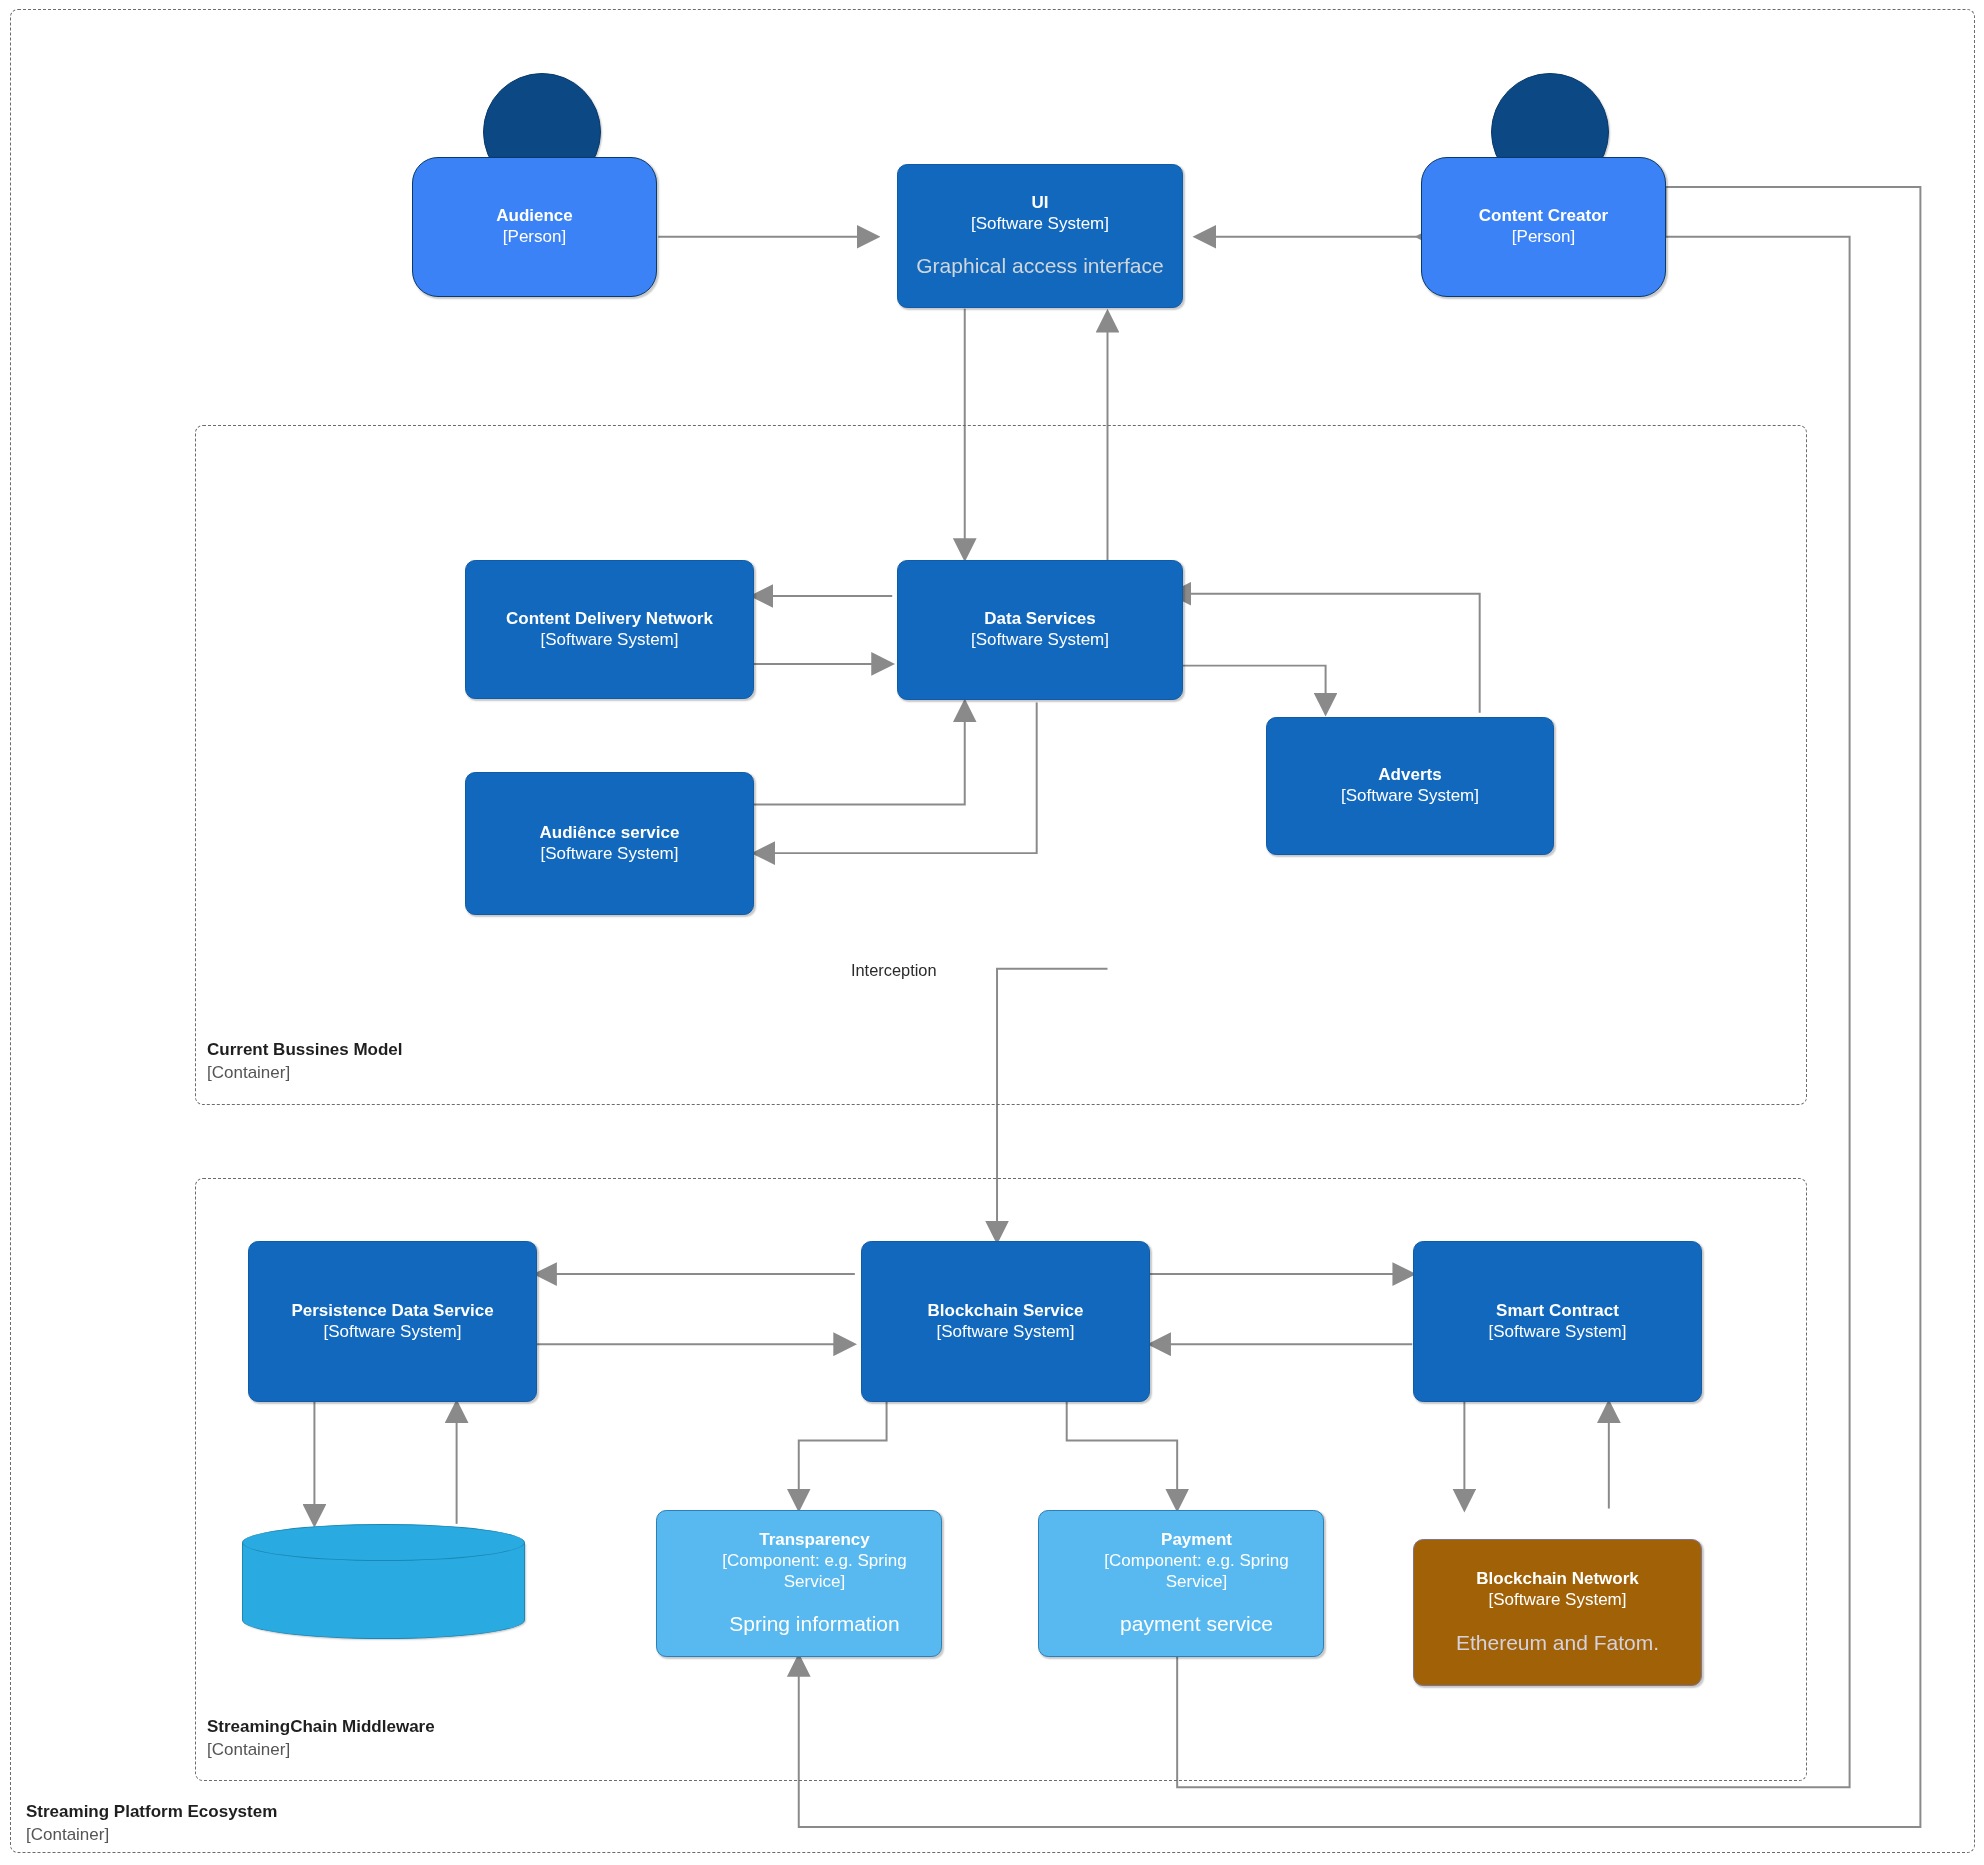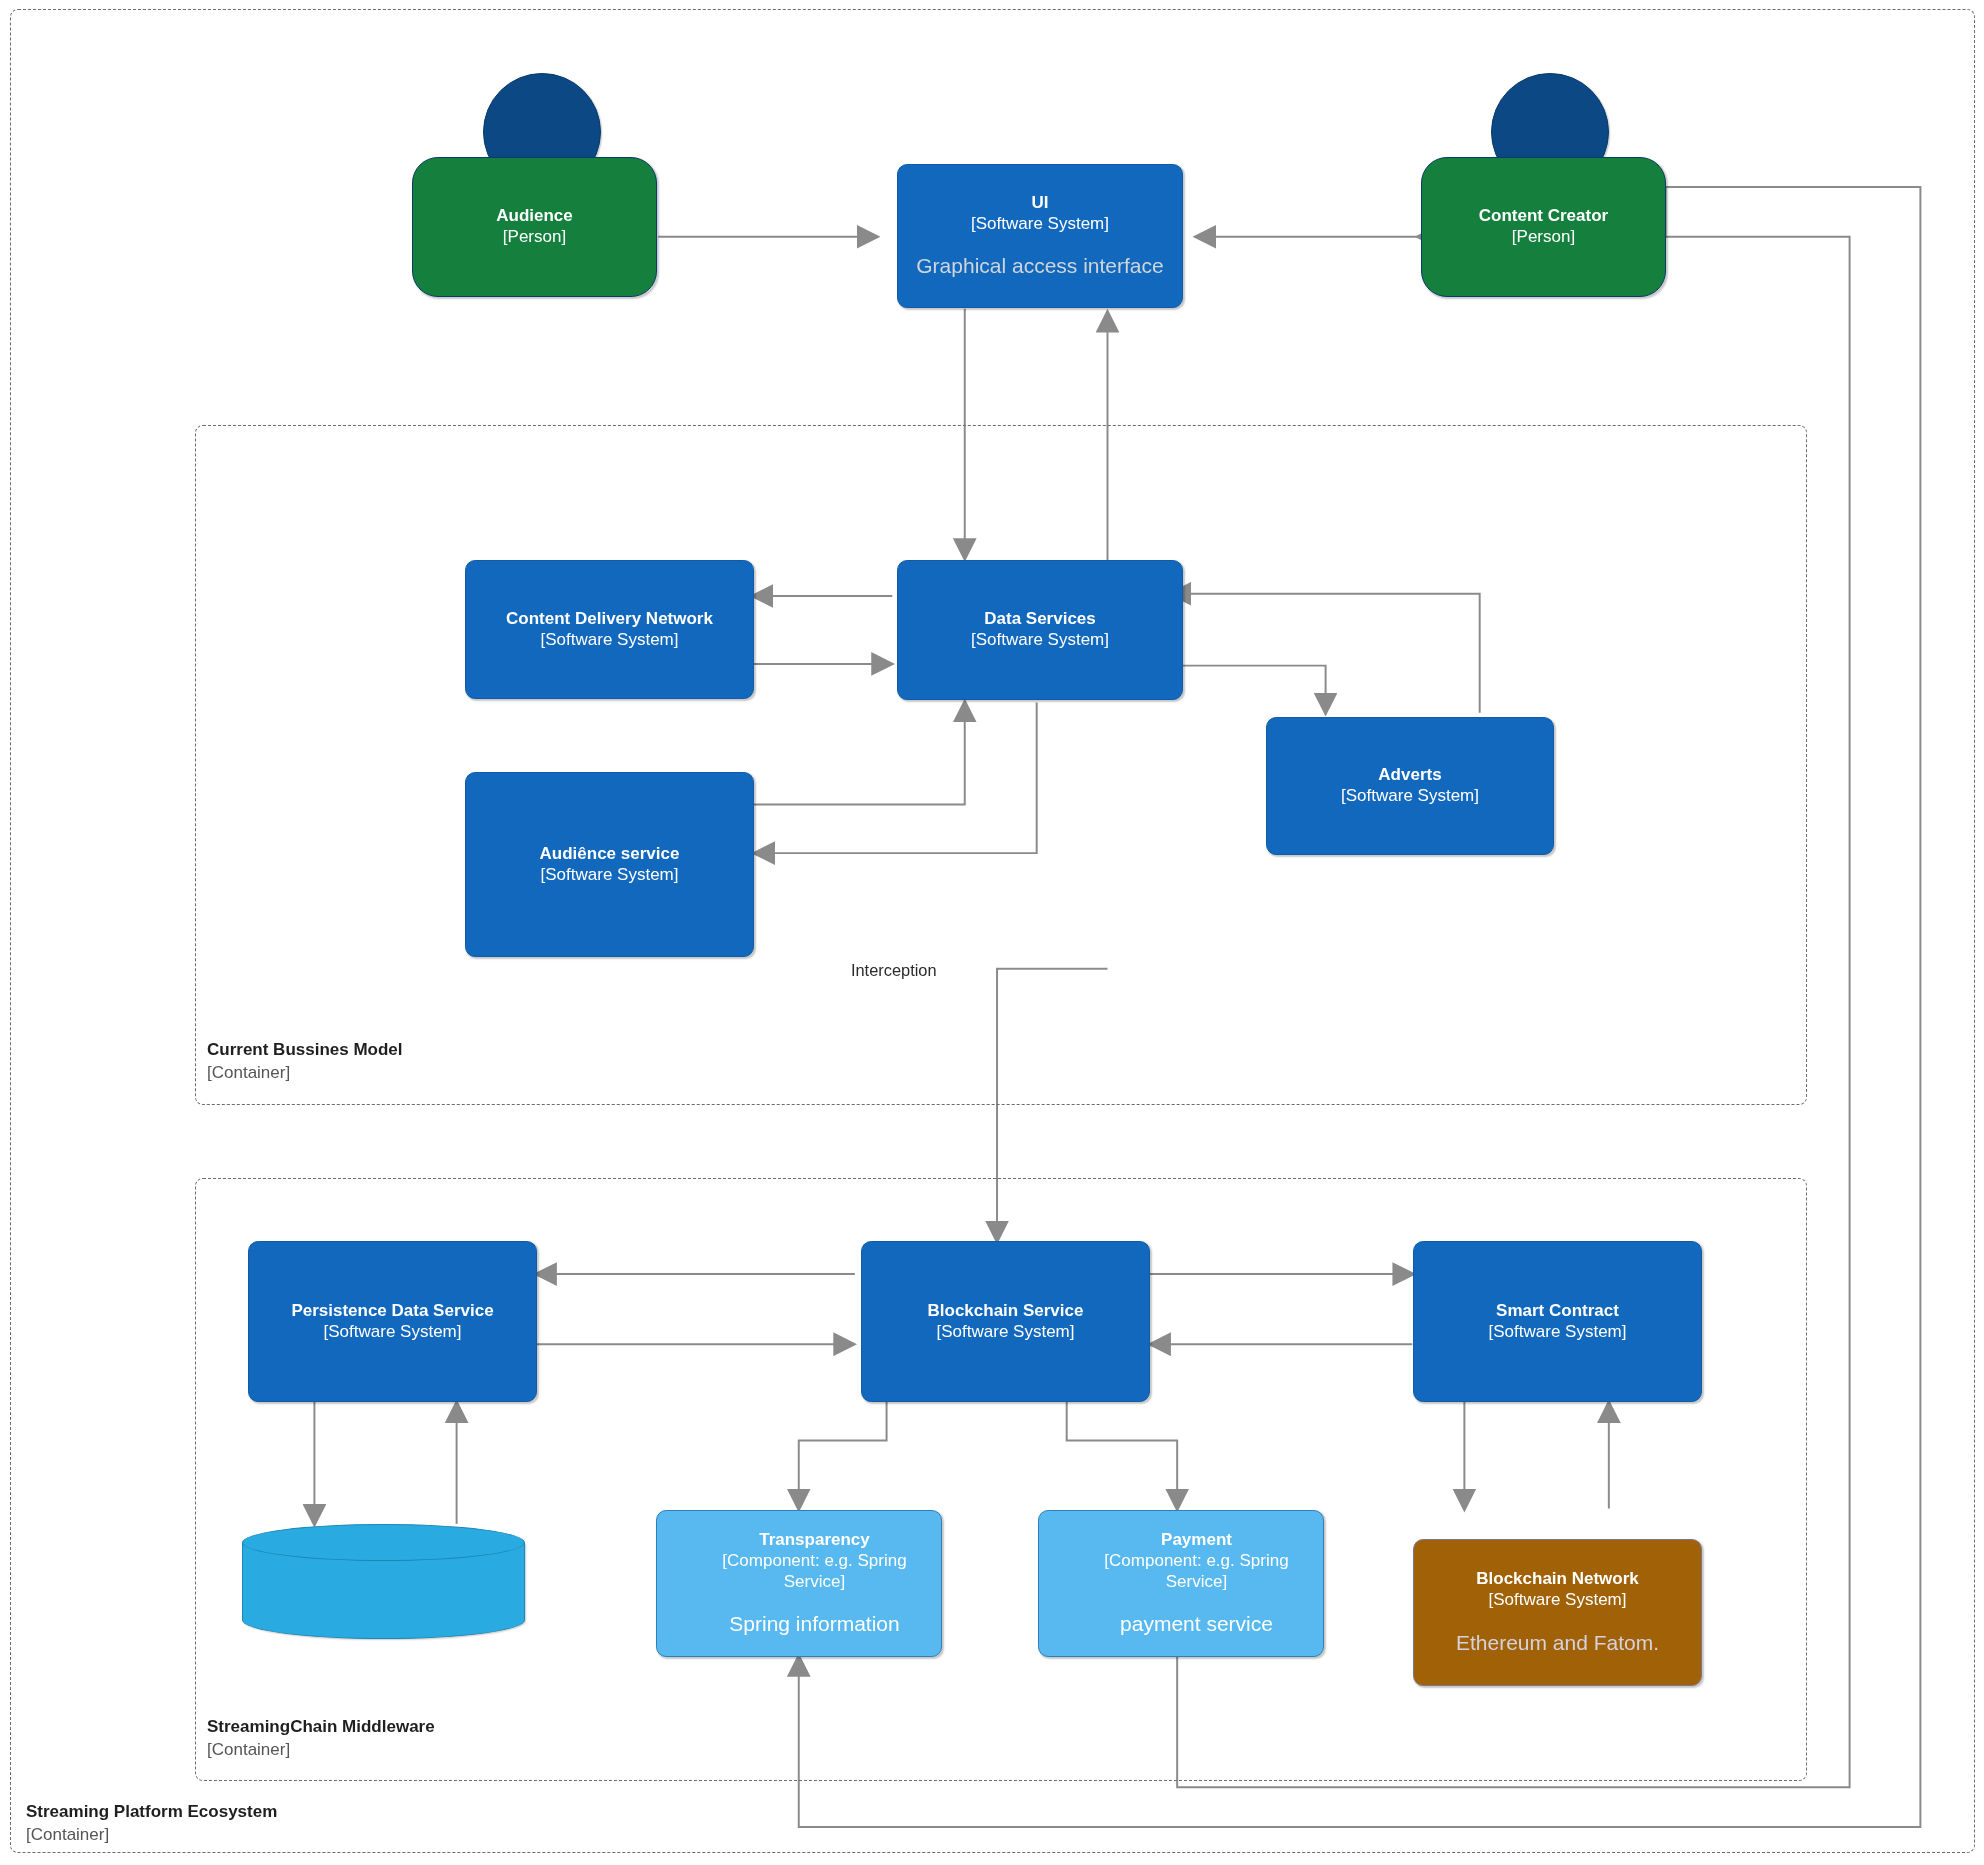--- a/index.html
+++ b/index.html
@@ -83,21 +83,21 @@
     margin-top: 19px;
   }
 
   .sys {
     background: #1168BD;
     border: 1.1px solid #0f5ba8;
   }
   .sys .n-desc { color: #cfd6db; }
 
   .person-body {
-    background: #15803d;
+    background: #3b82f6;
     border: 1.1px solid #093a6a;
     border-radius: 26px;
   }
   .person-head {
     position: absolute;
     background: #0B4884;
     border: 1.1px solid #093a6a;
     border-radius: 50%;
     box-shadow: 1.1px 1.1px 1.7px rgba(0,0,0,0.22);
   }
@@ -260,21 +260,21 @@
   <div class="node sys" style="left:465px; top:560px; width:289px; height:139px;">
     <span class="n-title">Content Delivery Network</span>
     <span class="n-type">[Software System]</span>
   </div>
 
   <div class="node sys" style="left:897px; top:560px; width:286px; height:140px;">
     <span class="n-title">Data Services</span>
     <span class="n-type">[Software System]</span>
   </div>
 
-  <div class="node sys" style="left:465px; top:772px; width:289px; height:185px;">
+  <div class="node sys" style="left:465px; top:772px; width:289px; height:143px;">
     <span class="n-title">Audiênce service</span>
     <span class="n-type">[Software System]</span>
   </div>
 
   <div class="node sys" style="left:1266px; top:717px; width:288px; height:138px;">
     <span class="n-title">Adverts</span>
     <span class="n-type">[Software System]</span>
   </div>
 
   <div class="edge-label" style="left:940px; top:970px; transform:translate(-100%,-50%);">Interception</div>

